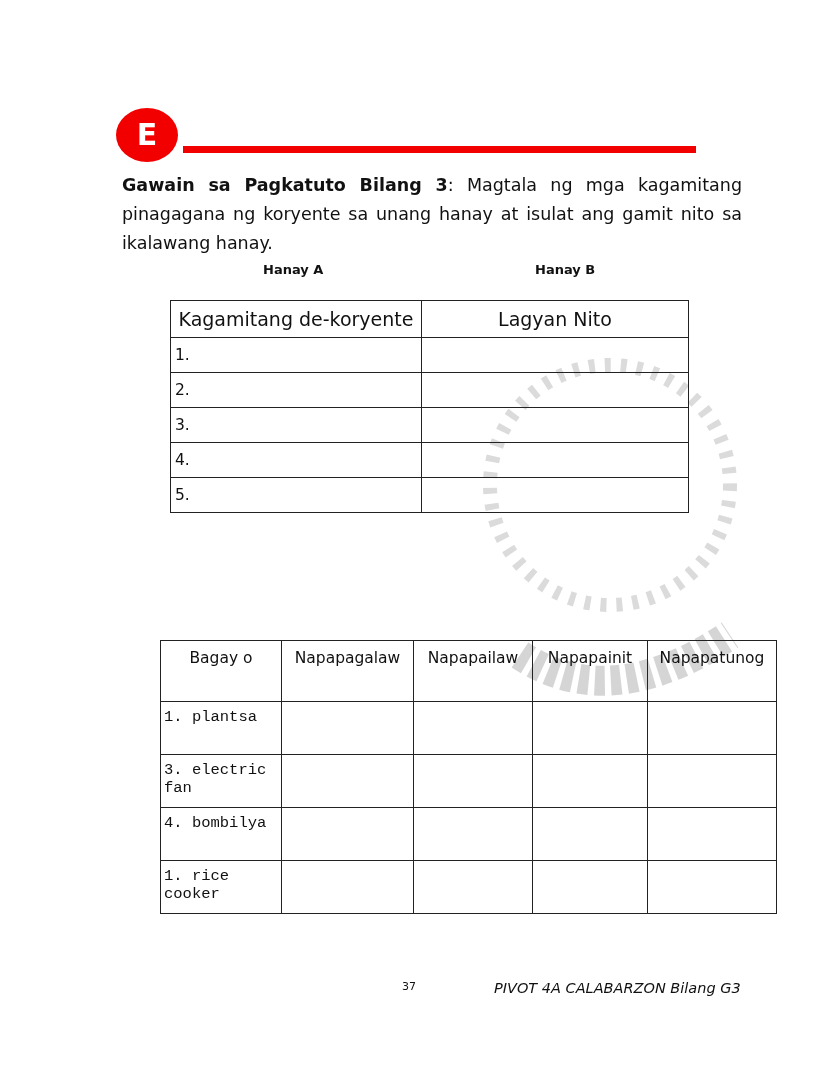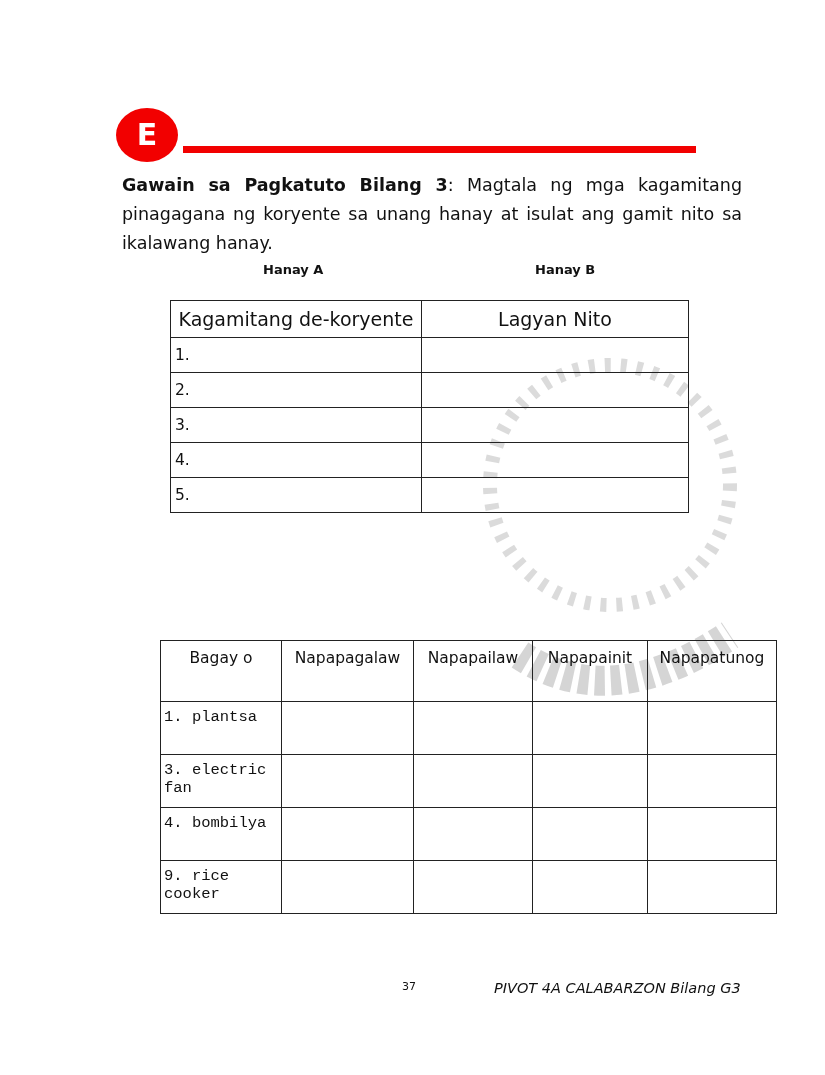--- a/index.html
+++ b/index.html
@@ -121,21 +121,21 @@
       <td></td>
     </tr>
     <tr>
       <td>4. bombilya</td>
       <td></td>
       <td></td>
       <td></td>
       <td></td>
     </tr>
     <tr>
-      <td>9. rice cooker</td>
+      <td>1. rice cooker</td>
       <td></td>
       <td></td>
       <td></td>
       <td></td>
     </tr>
   </tbody>
     </table>
 
   <div class="footer-num">37</div>
   <div class="footer-src">PIVOT 4A CALABARZON Bilang G3</div>

